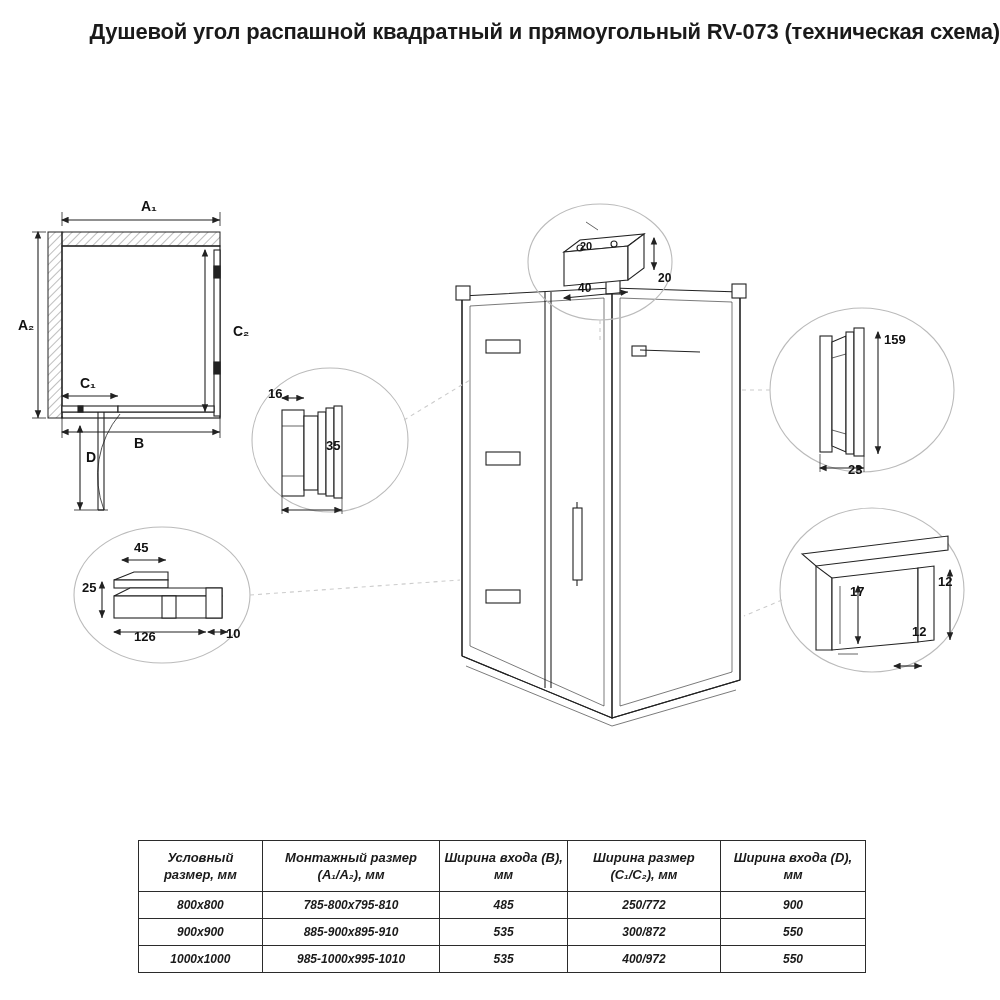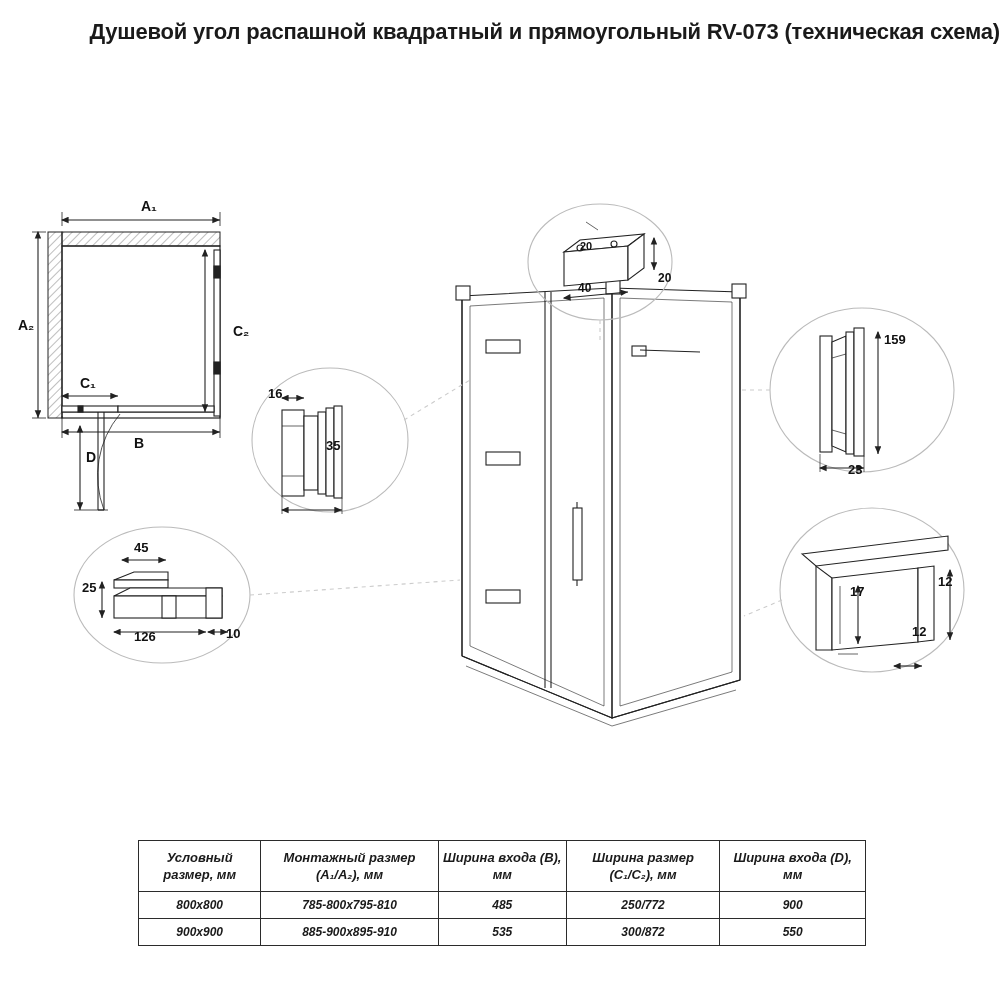--- a/index.html
+++ b/index.html
@@ -267,15 +267,22 @@
         <td>250/772</td>
         <td>900</td>
       </tr>
       <tr>
         <td>900х900</td>
         <td>885-900х895-910</td>
         <td>535</td>
         <td>300/872</td>
         <td>550</td>
       </tr>
+      <tr>
+        <td>1000х1000</td>
+        <td>985-1000х995-1010</td>
+        <td>535</td>
+        <td>400/972</td>
+        <td>550</td>
+      </tr>
     </tbody>
   </table>
 </div>
 
 </body></html>

